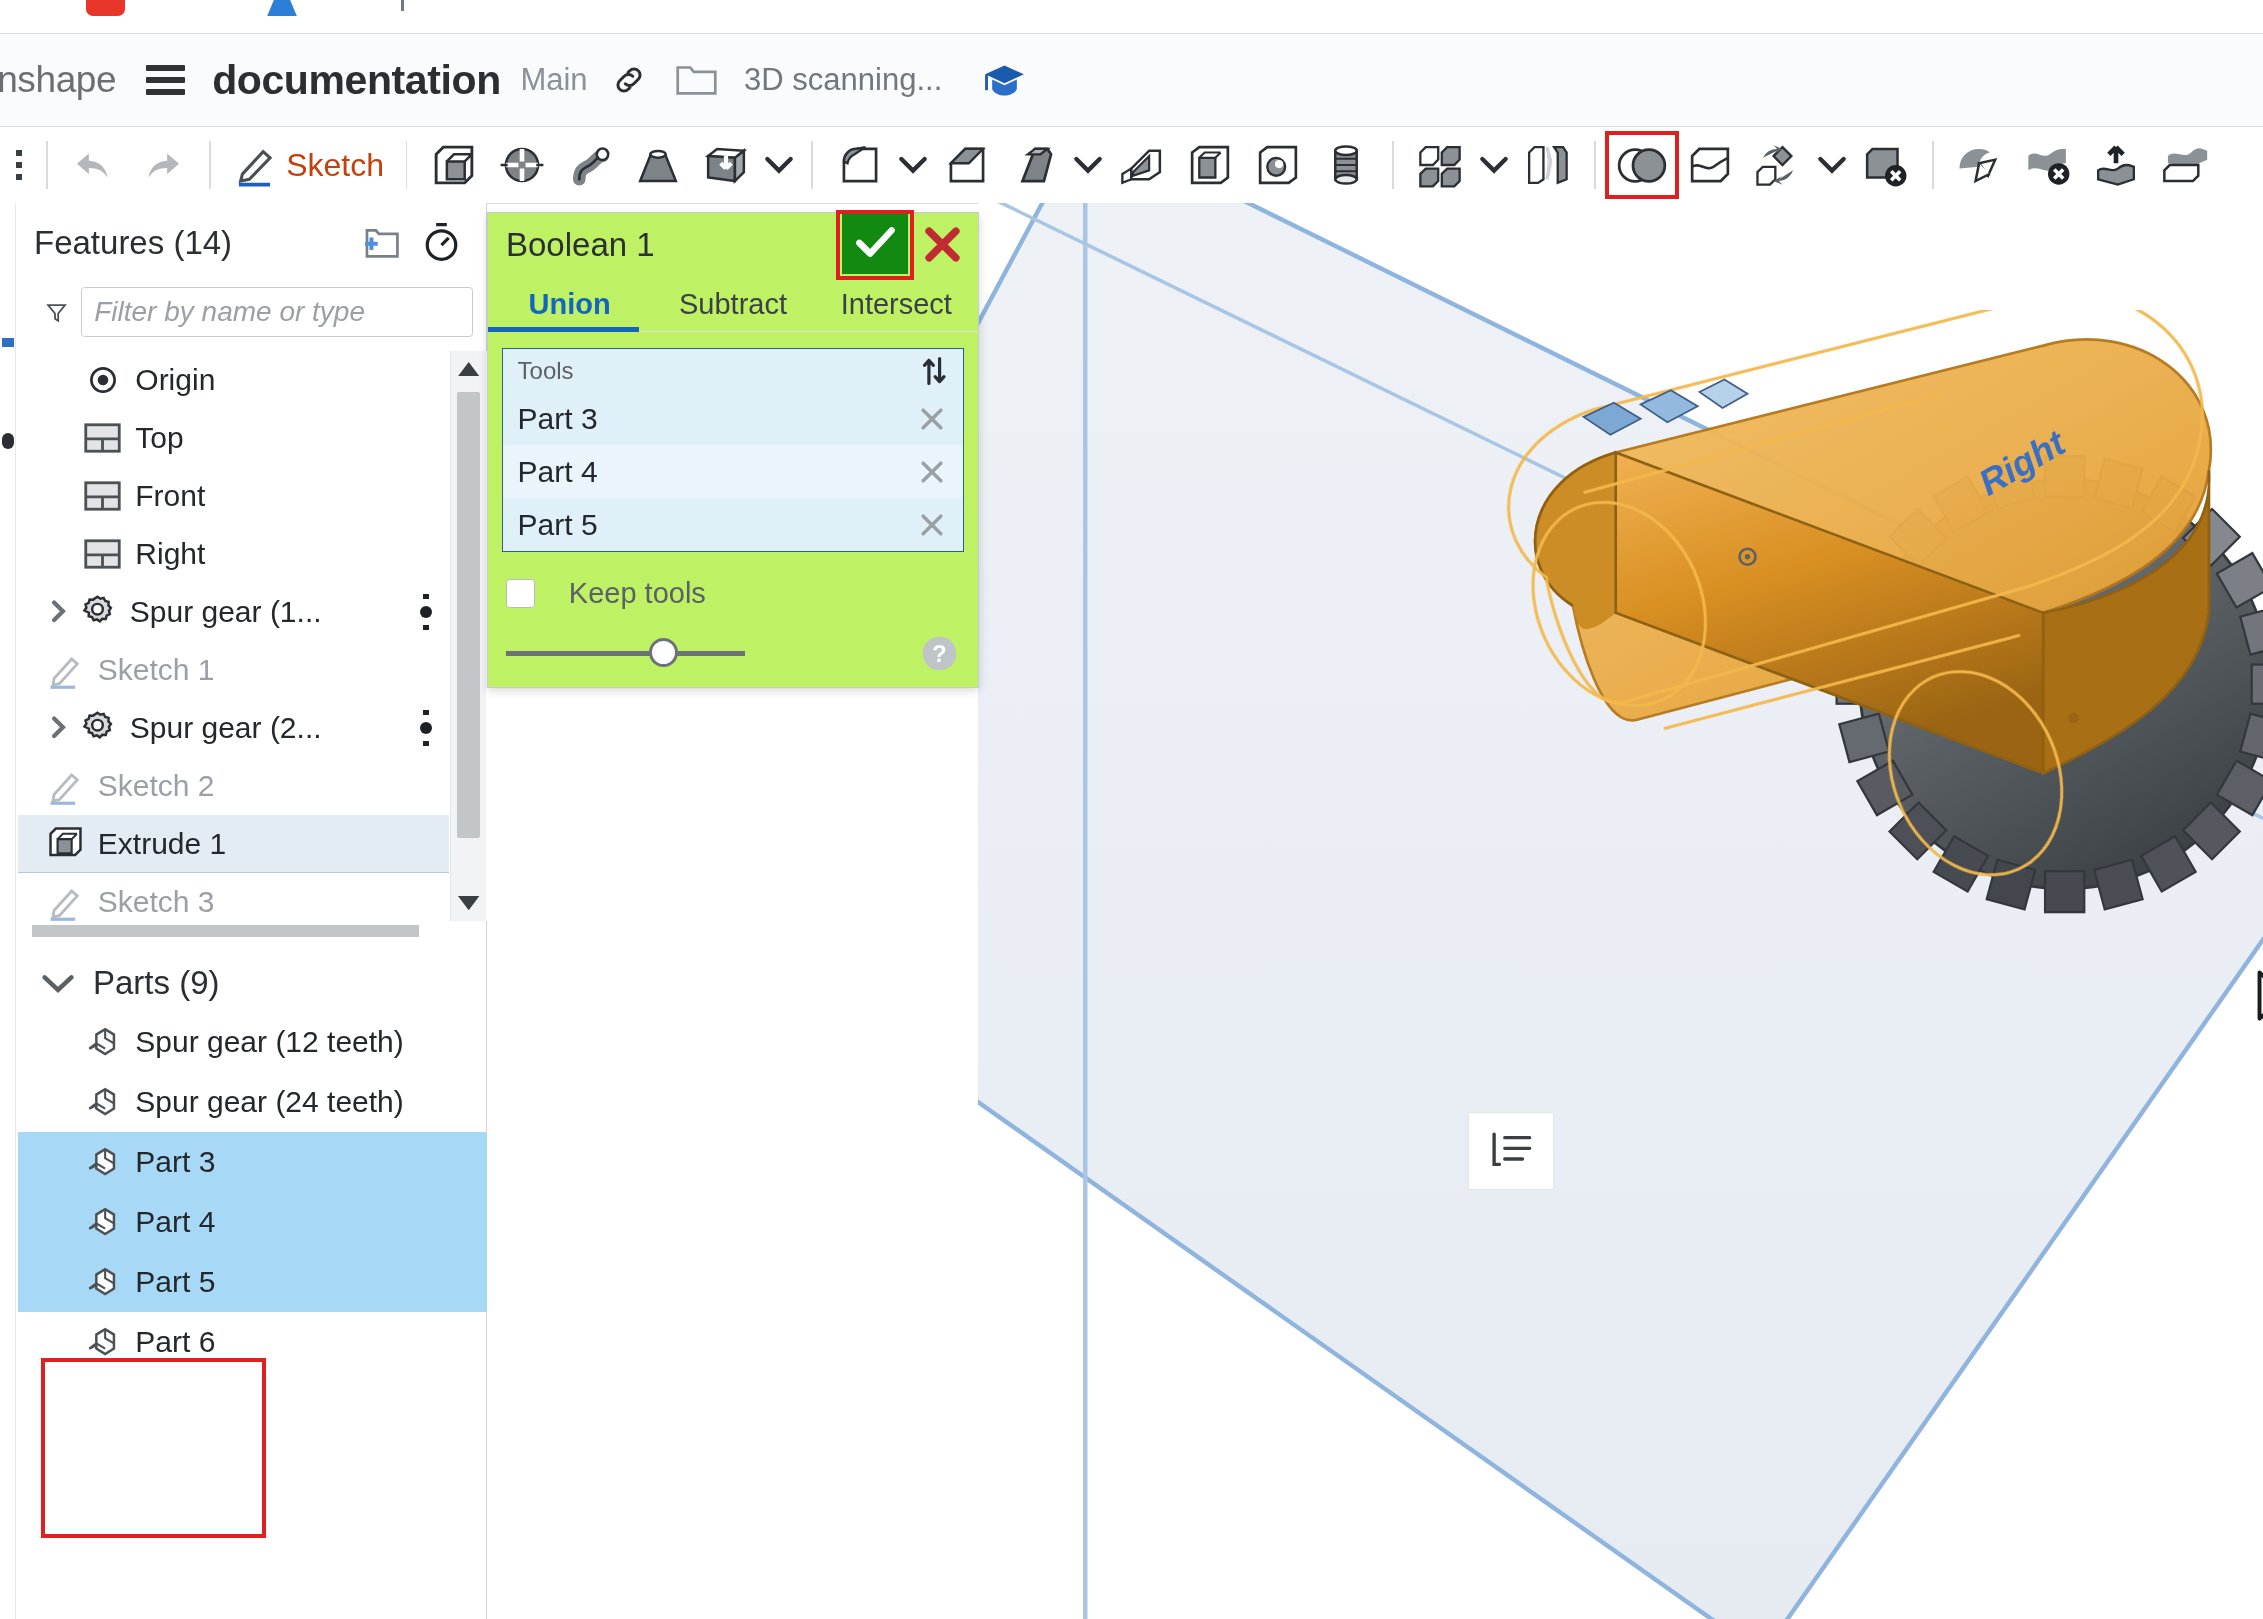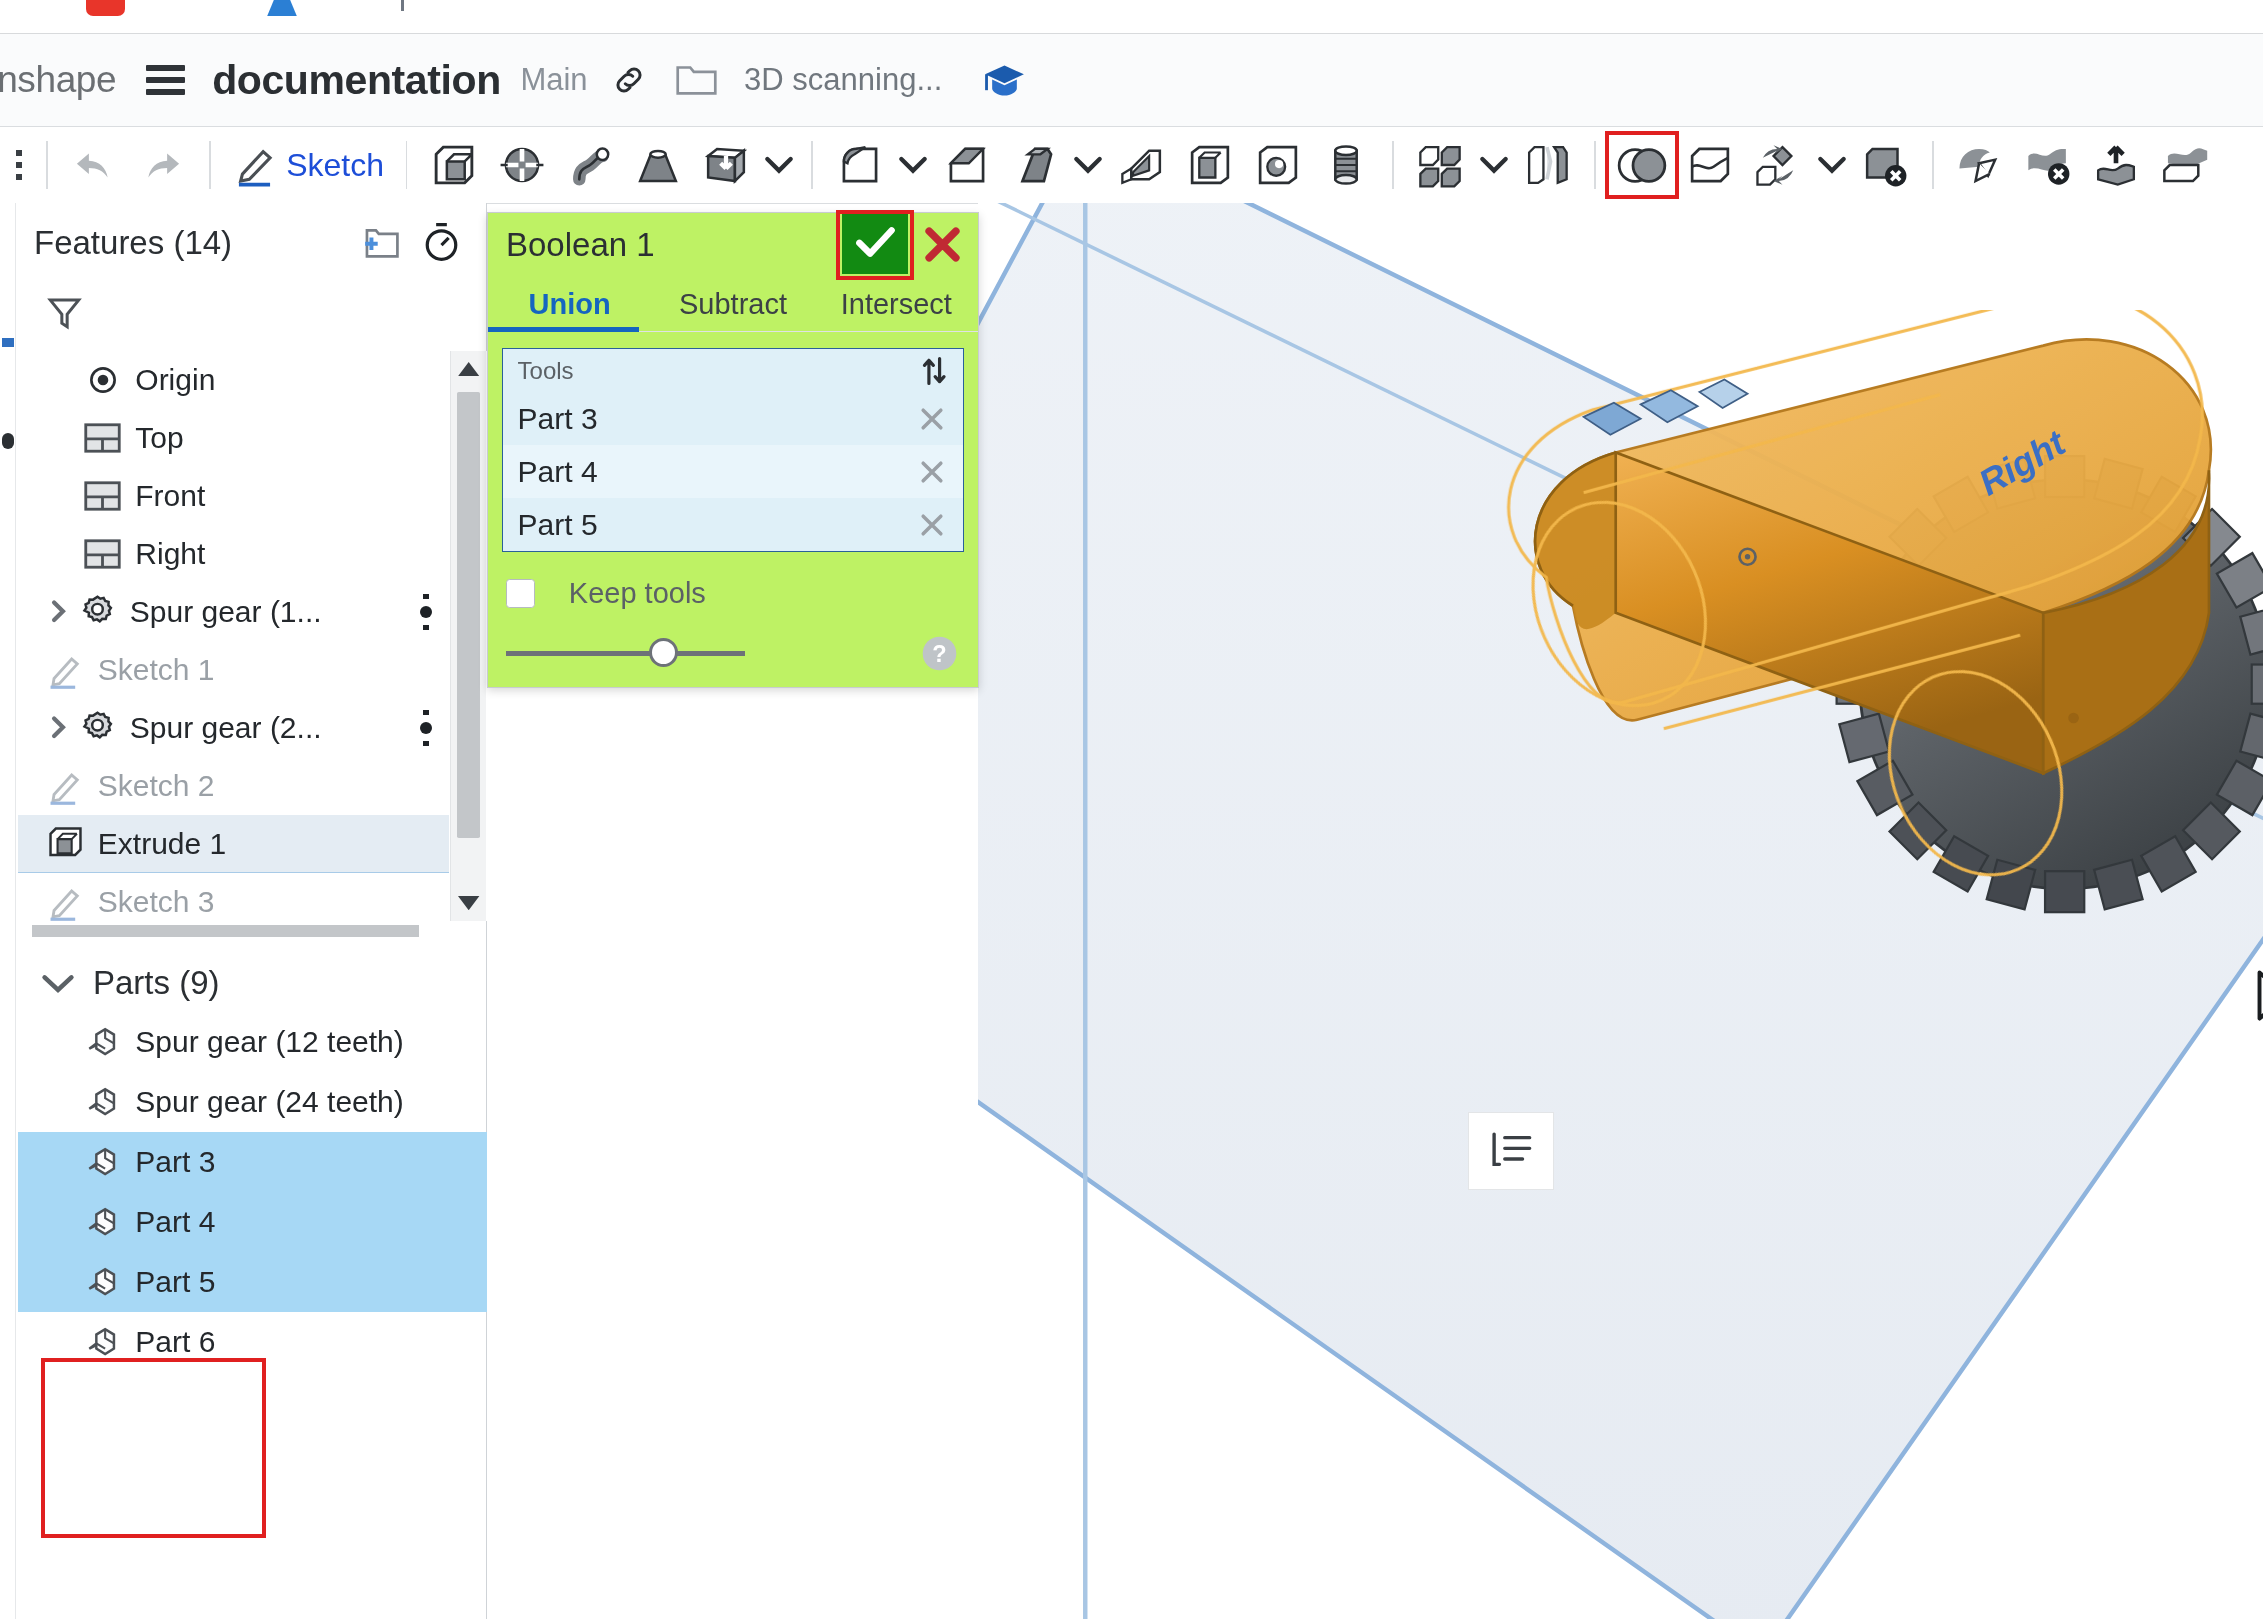--- a/index.html
+++ b/index.html
@@ -67,21 +67,21 @@
     display: flex; flex-direction: column; justify-content: center;
     align-items: center; gap: 6.2px;
   }
   .tb-dots i { width: 6.2px; height: 6.2px; background: #3a3f44; display: block; }
   .tb-sep { width: 1.8px; height: 48px; background: #d9dcdf; margin: 0 12.5px; }
   .tb-btn {
     width: 68px; height: 62px; display: flex; align-items: center;
     justify-content: center; cursor: pointer; position: relative;
   }
   .tb-btn.wide { width: auto; padding: 0 9px; gap: 9px; }
-  .tb-label { font-size: 32px; color: #1d4ed8; }
+  .tb-label { font-size: 32px; color: #c2410c; }
   .tb-caret { width: 39px; height: 62px; display: flex; align-items: center; justify-content: center; cursor: pointer; }
   .tb-highlight { outline: 4.5px solid #e02020; outline-offset: -1.8px; }
 
   
   .left-panel {
     position: absolute; left: 0; top: 203px; width: 487px; height: 1416px;
     background: #ffffff; border-right: 0.9px solid #cfd3d7;
   }
   .lp-railstrip {
     position: absolute; left: 0; top: 0; width: 16px; height: 1416px;
@@ -524,20 +524,21 @@
             <path d="M8.5 2h6M11.5 13.5l4-4"></path>
           </svg>
         </div>
       </div>
     </div>
 
     <div class="filter-row">
       <svg width="39" height="39" viewBox="0 0 22 22" fill="none" stroke="#4c5156" stroke-width="1.7">
         <path d="M3 4h16l-6.5 8v7l-3-2v-5z"></path>
       </svg>
+      <input class="filter-input" type="text" placeholder="Filter by name or type" style="">
     </div>
 
     <div class="feature-list">
       <div class="fl-scroller" id="feature-rows">
           <div class="feat-row indent">
             <span class="feat-icon">
               <svg width="30" height="30" viewBox="0 0 17 17">
                 <circle cx="8.5" cy="8.5" r="6.6" fill="none" stroke="#2b2f33" stroke-width="1.5"></circle>
                 <circle cx="8.5" cy="8.5" r="3" fill="#2b2f33"></circle>
               </svg>

